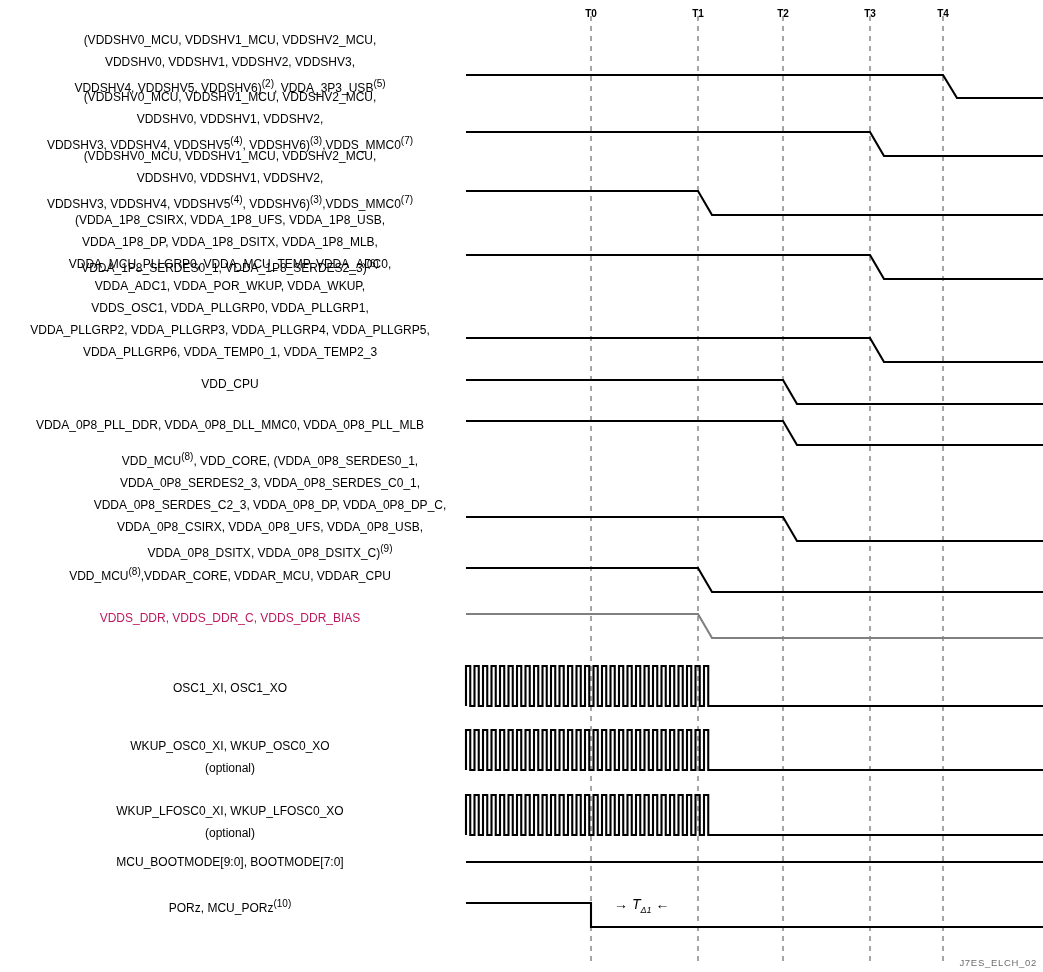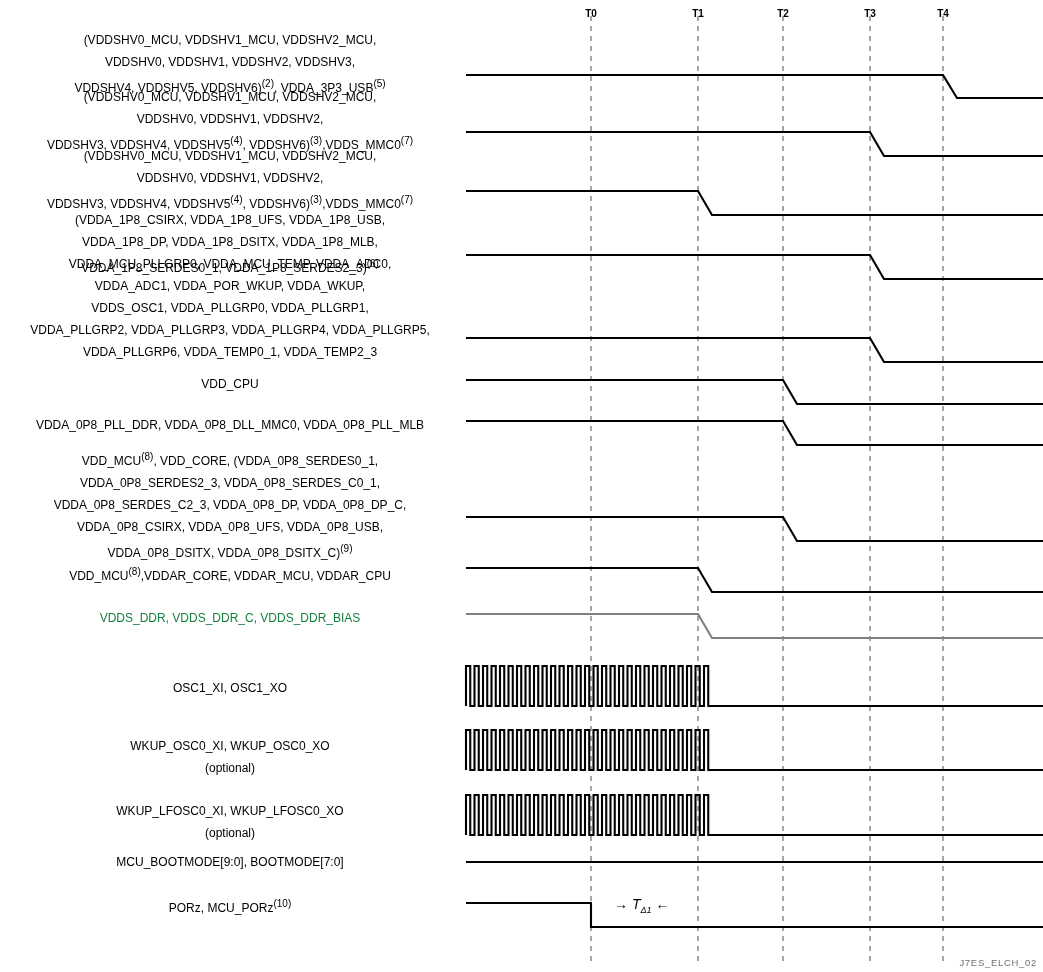--- a/index.html
+++ b/index.html
@@ -1,21 +1,21 @@
 <!DOCTYPE html>
 <html><head>
 <meta charset="utf-8">
 <style>
   html,body{margin:0;padding:0;background:#ffffff;}
   body{width:1043px;height:972px;position:relative;
        font-family:"Liberation Sans", sans-serif;color:#000;}
   #diagram{position:absolute;inset:0;width:1043px;height:972px;}
   .lbl{position:absolute;text-align:center;font-size:12px;line-height:22px;
        color:#000;white-space:pre-line;}
-  .lbl.gray{color:#15803d;}
+  .lbl.gray{color:#be185d;}
   .tmark{position:absolute;font-size:10px;font-weight:bold;text-align:center;
          transform:translateX(-50%);}
   .figid{position:absolute;right:6px;bottom:4px;font-size:9.5px;
          color:#6e6e6e;letter-spacing:.7px;font-family:"Liberation Sans",sans-serif;}
   .tdelta{position:absolute;font-size:14px;font-style:italic;}
   .tdelta sub{font-size:9px;}
 </style>
 </head>
 <body>
 
@@ -48,21 +48,21 @@
     <div class="tmark" style="left: 783px; top: 8px;">T2</div>
     <div class="tmark" style="left: 870px; top: 8px;">T3</div>
     <div class="tmark" style="left: 943px; top: 8px;">T4</div>
     <div class="lbl" style="top: 29px; left: 0px; width: 460px;">(VDDSHV0_MCU, VDDSHV1_MCU, VDDSHV2_MCU,<br>VDDSHV0, VDDSHV1, VDDSHV2, VDDSHV3,<br>VDDSHV4, VDDSHV5, VDDSHV6)<sup>(2)</sup>, VDDA_3P3_USB<sup>(5)</sup></div>
     <div class="lbl" style="top: 86px; left: 0px; width: 460px;">(VDDSHV0_MCU, VDDSHV1_MCU, VDDSHV2_MCU,<br>VDDSHV0, VDDSHV1, VDDSHV2,<br>VDDSHV3, VDDSHV4, VDDSHV5<sup>(4)</sup>, VDDSHV6)<sup>(3)</sup>,VDDS_MMC0<sup>(7)</sup></div>
     <div class="lbl" style="top: 145px; left: 0px; width: 460px;">(VDDSHV0_MCU, VDDSHV1_MCU, VDDSHV2_MCU,<br>VDDSHV0, VDDSHV1, VDDSHV2,<br>VDDSHV3, VDDSHV4, VDDSHV5<sup>(4)</sup>, VDDSHV6)<sup>(3)</sup>,VDDS_MMC0<sup>(7)</sup></div>
     <div class="lbl" style="top: 209px; left: 0px; width: 460px;">(VDDA_1P8_CSIRX, VDDA_1P8_UFS, VDDA_1P8_USB,<br>VDDA_1P8_DP, VDDA_1P8_DSITX, VDDA_1P8_MLB,<br>VDDA_1P8_SERDES0_1, VDDA_1P8_SERDES2_3)<sup>(6)</sup></div>
     <div class="lbl" style="top: 253px; left: 0px; width: 460px;">VDDA_MCU_PLLGRP0, VDDA_MCU_TEMP, VDDA_ADC0,<br>VDDA_ADC1, VDDA_POR_WKUP, VDDA_WKUP,<br>VDDS_OSC1, VDDA_PLLGRP0, VDDA_PLLGRP1,<br>VDDA_PLLGRP2, VDDA_PLLGRP3, VDDA_PLLGRP4, VDDA_PLLGRP5,<br>VDDA_PLLGRP6, VDDA_TEMP0_1, VDDA_TEMP2_3</div>
     <div class="lbl" style="top: 373px; left: 0px; width: 460px;">VDD_CPU</div>
     <div class="lbl" style="top: 414px; left: 0px; width: 460px;">VDDA_0P8_PLL_DDR, VDDA_0P8_DLL_MMC0, VDDA_0P8_PLL_MLB</div>
-    <div class="lbl" style="top: 446px; left: 0px; width: 460px;">VDD_MCU<sup>(8)</sup>, VDD_CORE, (VDDA_0P8_SERDES0_1,<br>VDDA_0P8_SERDES2_3, VDDA_0P8_SERDES_C0_1,<br>VDDA_0P8_SERDES_C2_3, VDDA_0P8_DP, VDDA_0P8_DP_C,<br>VDDA_0P8_CSIRX, VDDA_0P8_UFS, VDDA_0P8_USB,<br>VDDA_0P8_DSITX, VDDA_0P8_DSITX_C)<sup>(9)</sup></div>
+    <div class="lbl" style="top: 446px; left: 0px; width: 460px; padding-left: 40px;">VDD_MCU<sup>(8)</sup>, VDD_CORE, (VDDA_0P8_SERDES0_1,<br>VDDA_0P8_SERDES2_3, VDDA_0P8_SERDES_C0_1,<br>VDDA_0P8_SERDES_C2_3, VDDA_0P8_DP, VDDA_0P8_DP_C,<br>VDDA_0P8_CSIRX, VDDA_0P8_UFS, VDDA_0P8_USB,<br>VDDA_0P8_DSITX, VDDA_0P8_DSITX_C)<sup>(9)</sup></div>
     <div class="lbl" style="top: 561px; left: 0px; width: 460px;">VDD_MCU<sup>(8)</sup>,VDDAR_CORE, VDDAR_MCU, VDDAR_CPU</div>
     <div class="lbl gray" style="top: 607px; left: 0px; width: 460px;">VDDS_DDR, VDDS_DDR_C, VDDS_DDR_BIAS</div>
     <div class="lbl" style="top: 677px; left: 0px; width: 460px;">OSC1_XI, OSC1_XO</div>
     <div class="lbl" style="top: 735px; left: 0px; width: 460px;">WKUP_OSC0_XI, WKUP_OSC0_XO<br>(optional)</div>
     <div class="lbl" style="top: 800px; left: 0px; width: 460px;">WKUP_LFOSC0_XI, WKUP_LFOSC0_XO<br>(optional)</div>
     <div class="lbl" style="top: 851px; left: 0px; width: 460px;">MCU_BOOTMODE[9:0], BOOTMODE[7:0]</div>
     <div class="lbl" style="top: 893px; left: 0px; width: 460px;">PORz, MCU_PORz<sup>(10)</sup></div>
     <div class="tdelta" style="left: 614px; top: 896px;"><span>→</span>&nbsp;<span>T<sub>Δ1</sub></span>&nbsp;<span>←</span></div>
   </div>
 

